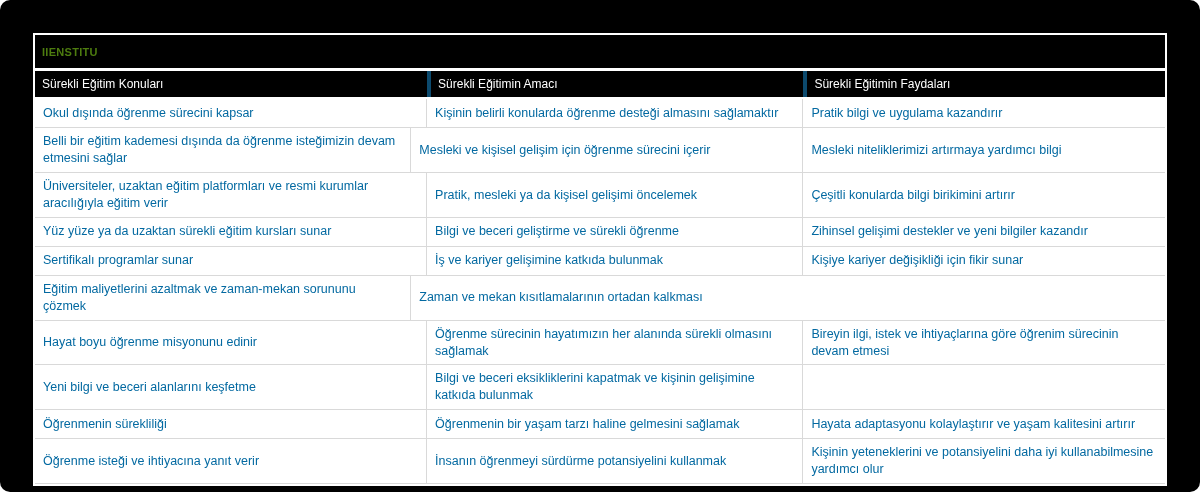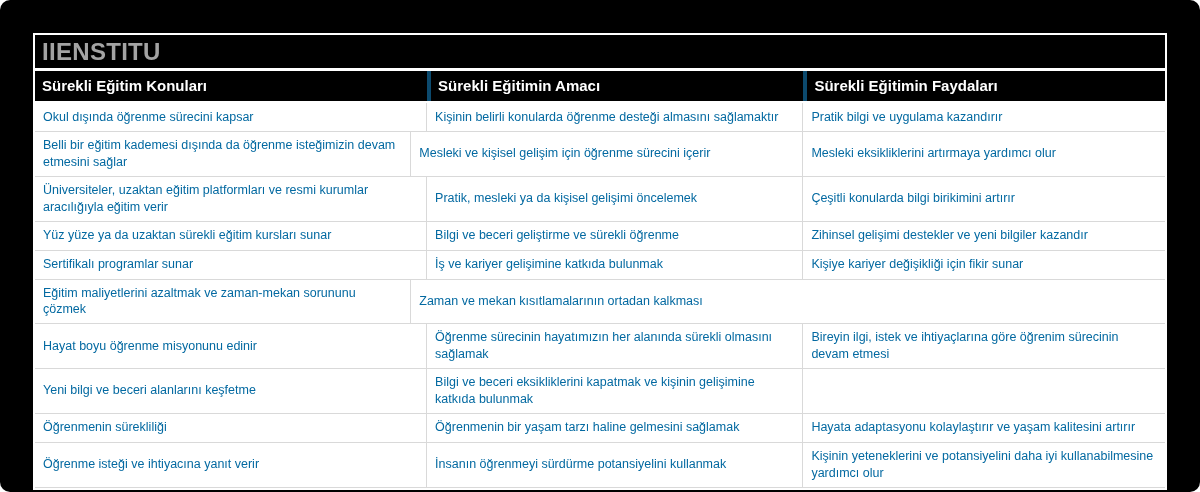--- a/index.html
+++ b/index.html
@@ -28,36 +28,36 @@
   }
   .title-bar {
     background: #000000;
     height: 33px;
     display: flex;
     align-items: center;
     padding-left: 7px;
     margin-bottom: 3px;
   }
   .title-bar .brand {
-    color: #a3a3a3;
-    font-size: 24px;
+    color: #4d7c0f;
+    font-size: 11px;
     font-weight: bold;
     letter-spacing: 0.3px;
   }
   .thead {
     display: flex;
     background: #ffffff;
     margin-bottom: 2px;
   }
   .th {
     box-sizing: border-box;
     background: #000000;
     color: #ffffff;
-    font-size: 15px;
-    font-weight: bold;
+    font-size: 12px;
+    font-weight: normal;
     line-height: 1.2;
     padding: 6px 12px 6px 7px;
     display: flex;
     align-items: center;
   }
   .th + .th {
     border-left: 4px solid #0c4a6e;
   }
   .tbody {
     background: #ffffff;
@@ -98,21 +98,21 @@
     </div>
     <div class="tbody" id="tbody">
         <div class="tr">
           <div class="td col1 sep">Okul dışında öğrenme sürecini kapsar</div>
           <div class="td col2 sep">Kişinin belirli konularda öğrenme desteği almasını sağlamaktır</div>
           <div class="td col3">Pratik bilgi ve uygulama kazandırır</div>
         </div>
         <div class="tr">
           <div class="td col2 sep">Belli bir eğitim kademesi dışında da öğrenme isteğimizin devam etmesini sağlar</div>
           <div class="td col1 sep">Mesleki ve kişisel gelişim için öğrenme sürecini içerir</div>
-          <div class="td col3">Mesleki eksikliklerini artırmaya yardımcı olur</div>
+          <div class="td col3">Mesleki niteliklerimizi artırmaya yardımcı bilgi</div>
         </div>
         <div class="tr">
           <div class="td col1 sep">Üniversiteler, uzaktan eğitim platformları ve resmi kurumlar aracılığıyla eğitim verir</div>
           <div class="td col2 sep">Pratik, mesleki ya da kişisel gelişimi öncelemek</div>
           <div class="td col3">Çeşitli konularda bilgi birikimini artırır</div>
         </div>
         <div class="tr">
           <div class="td col1 sep">Yüz yüze ya da uzaktan sürekli eğitim kursları sunar</div>
           <div class="td col2 sep">Bilgi ve beceri geliştirme ve sürekli öğrenme</div>
           <div class="td col3">Zihinsel gelişimi destekler ve yeni bilgiler kazandır</div>

